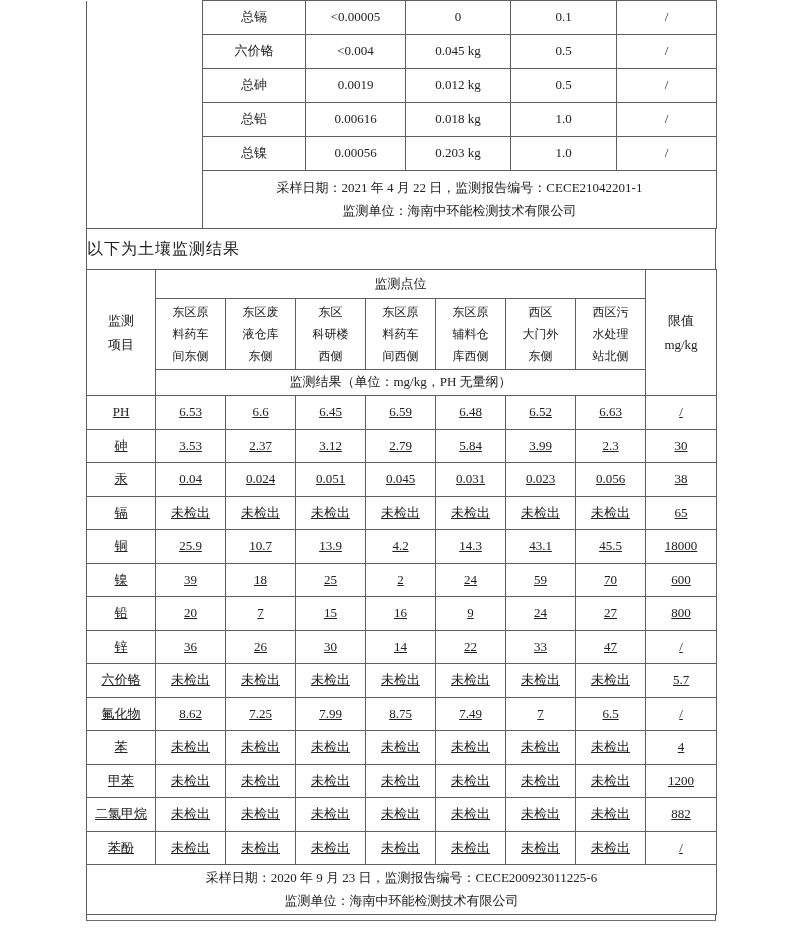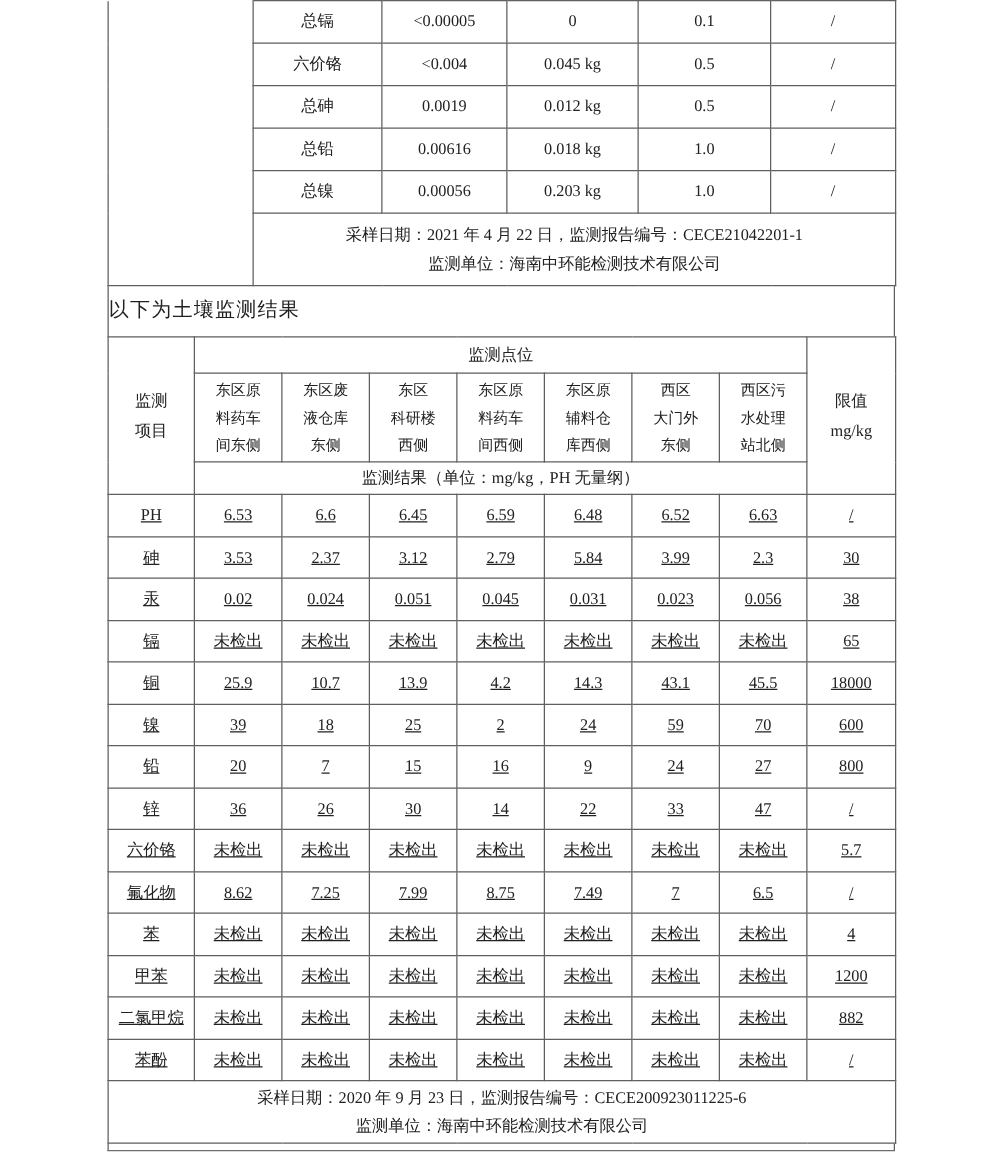--- a/index.html
+++ b/index.html
@@ -174,21 +174,21 @@
             <td>2.37</td>
             <td>3.12</td>
             <td>2.79</td>
             <td>5.84</td>
             <td>3.99</td>
             <td>2.3</td>
             <td>30</td>
           </tr>
           <tr class="data-row">
             <td>汞</td>
-            <td>0.02</td>
+            <td>0.04</td>
             <td>0.024</td>
             <td>0.051</td>
             <td>0.045</td>
             <td>0.031</td>
             <td>0.023</td>
             <td>0.056</td>
             <td>38</td>
           </tr>
           <tr class="data-row">
             <td>镉</td>

